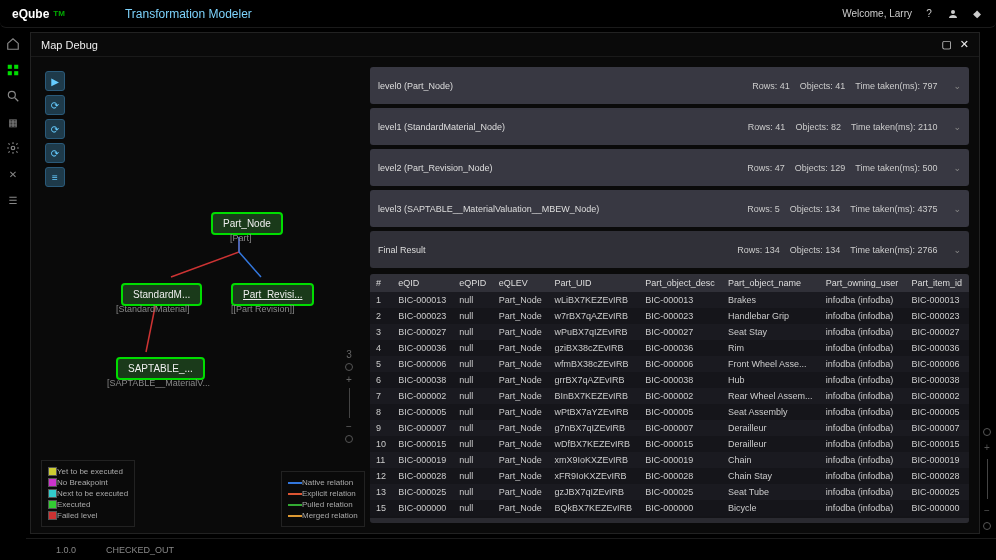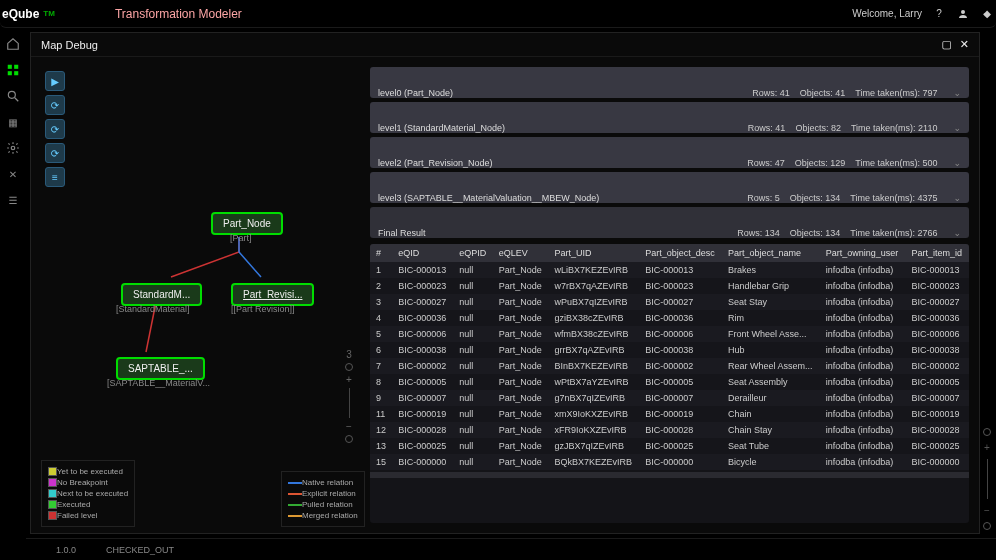--- a/index.html
+++ b/index.html
@@ -11,36 +11,36 @@
   width: 996px;
   height: 560px;
   overflow: hidden;
   position: relative;
 }
 .topbar {
   height: 28px;
   background: #000;
   display: flex;
   align-items: center;
-  padding: 0 2px;
+  padding: 0 12px;
   border-bottom: 1px solid #1a1a1a;
   border-radius: 6px;
 }
 .logo {
   display: flex;
   align-items: center;
   gap: 4px;
   font-weight: bold;
   font-size: 12px;
   color: #fff;
 }
 .app-title {
   margin-left: 60px;
   font-size: 12px;
-  color: #fca5a5;
+  color: #7dd3fc;
 }
 .topbar-right {
   margin-left: auto;
   display: flex;
   align-items: center;
   gap: 10px;
   font-size: 10px;
 }
 .topbar-right .icon { width: 14px; height: 14px; display: inline-flex; align-items: center; justify-content: center; color: #ccc; cursor: pointer; }
 .sidebar {
@@ -164,24 +164,24 @@
   padding: 10px 10px 10px 4px;
   display: flex;
   flex-direction: column;
   gap: 4px;
   overflow: hidden;
   position: relative;
 }
 .level-bar {
   background: #383842;
   border-radius: 3px;
-  height: 31px;
-  display: flex;
-  align-items: flex-end;
-  padding: 0 8px;
+  height: 37px;
+  display: flex;
+  align-items: flex-start;
+  padding: 14px 8px;
   font-size: 9px;
   color: #ddd;
   cursor: pointer;
 }
 .level-bar .stats { margin-left: auto; display: flex; gap: 10px; color: #ccc; align-items: center; }
 .level-bar .chev { margin-left: 6px; color: #888; }
 .level-bar.final { background: #303038; }
 .table-wrap {
   background: #141418;
   border-radius: 3px;
@@ -539,20 +539,31 @@
                 <td>BIC-000007</td>
                 <td>null</td>
                 <td>Part_Node</td>
                 <td>g7nBX7qIZEvIRB</td>
                 <td>BIC-000007</td>
                 <td>Derailleur</td>
                 <td>infodba (infodba)</td>
                 <td>BIC-000007</td>
               </tr>
               <tr>
+                <td>10</td>
+                <td>BIC-000015</td>
+                <td>null</td>
+                <td>Part_Node</td>
+                <td>wDfBX7KEZEvIRB</td>
+                <td>BIC-000015</td>
+                <td>Derailleur</td>
+                <td>infodba (infodba)</td>
+                <td>BIC-000015</td>
+              </tr>
+              <tr>
                 <td>11</td>
                 <td>BIC-000019</td>
                 <td>null</td>
                 <td>Part_Node</td>
                 <td>xmX9IoKXZEvIRB</td>
                 <td>BIC-000019</td>
                 <td>Chain</td>
                 <td>infodba (infodba)</td>
                 <td>BIC-000019</td>
               </tr>

